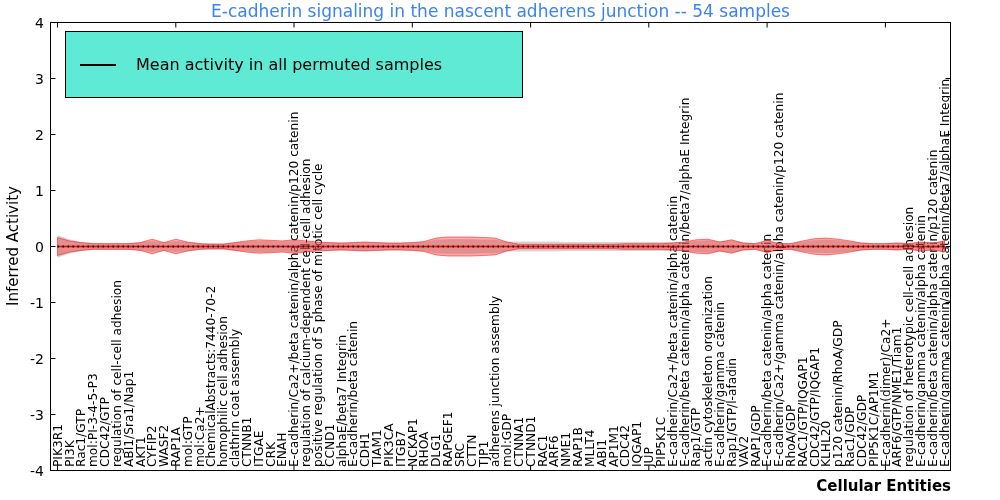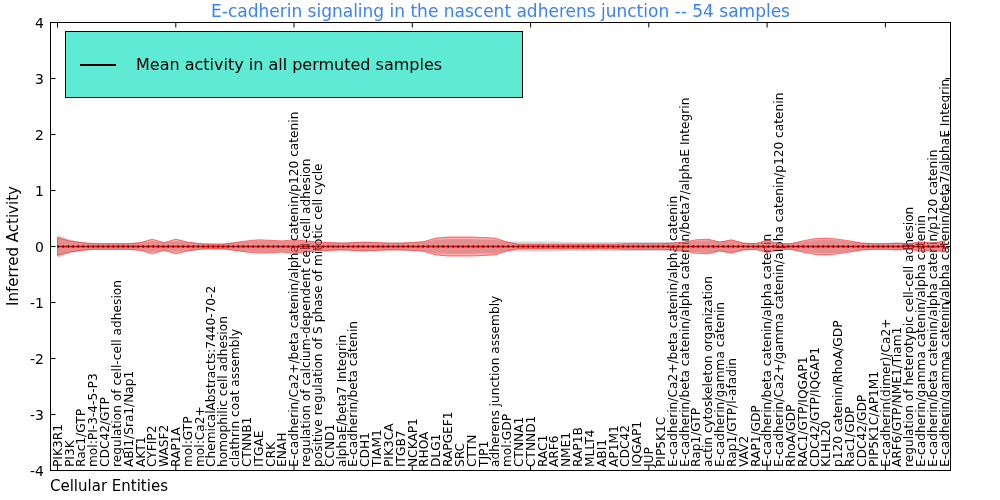--- a/index.html
+++ b/index.html
@@ -2,21 +2,21 @@
 <html><head>
 <meta charset="utf-8">
 <style>
   html,body{margin:0;padding:0;}
   body{width:1000px;height:500px;background:#ffffff;overflow:hidden;position:relative;
        font-family:"DejaVu Sans","Liberation Sans",sans-serif;color:#000;}
   #figure{position:absolute;left:0;top:0;width:1000px;height:500px;}
   #plot-svg{position:absolute;left:0;top:0;width:1000px;height:500px;}
   .title{position:absolute;left:50px;top:1px;width:901px;text-align:center;
          font-size:17px;color:#3b82f6;white-space:nowrap;}
-  .xlabel{position:absolute;left:50px;top:477px;width:901px;text-align:left;font-size:15px;}
+  .xlabel{position:absolute;left:50px;top:477px;width:901px;text-align:right;font-size:15px;font-weight:bold;}
   .ylabel{position:absolute;left:13px;top:246px;transform:translate(-50%,-50%) rotate(-90deg);
           white-space:nowrap;font-size:15px;}
   .legend{position:absolute;left:58px;top:31px;width:458px;height:67px;background:#5eead4;
           border:1px solid #000;box-sizing:border-box;display:flex;flex-direction:column;
           justify-content:space-around;padding:4px 0 4px 14px;z-index:5;margin-left:7px;}
   .lrow{display:flex;align-items:center;gap:20px;font-size:16px;white-space:nowrap;}
   .lline{display:inline-block;width:36px;height:2px;flex:0 0 36px;}
   .ytick-label{position:absolute;width:30px;text-align:right;font-size:14px;line-height:14px;}
 </style>
 </head>

